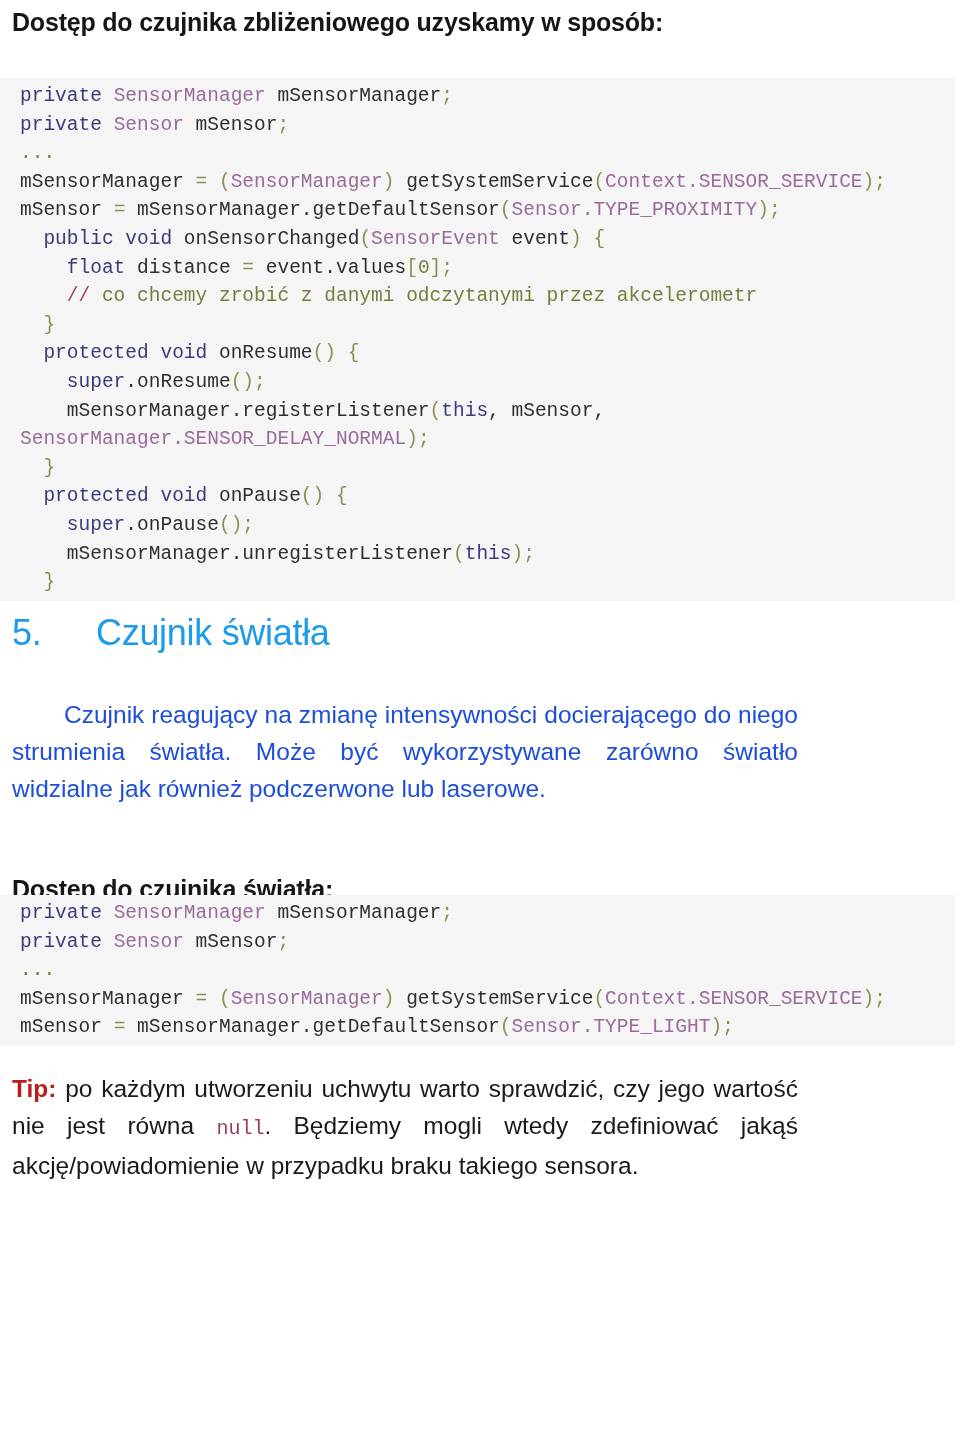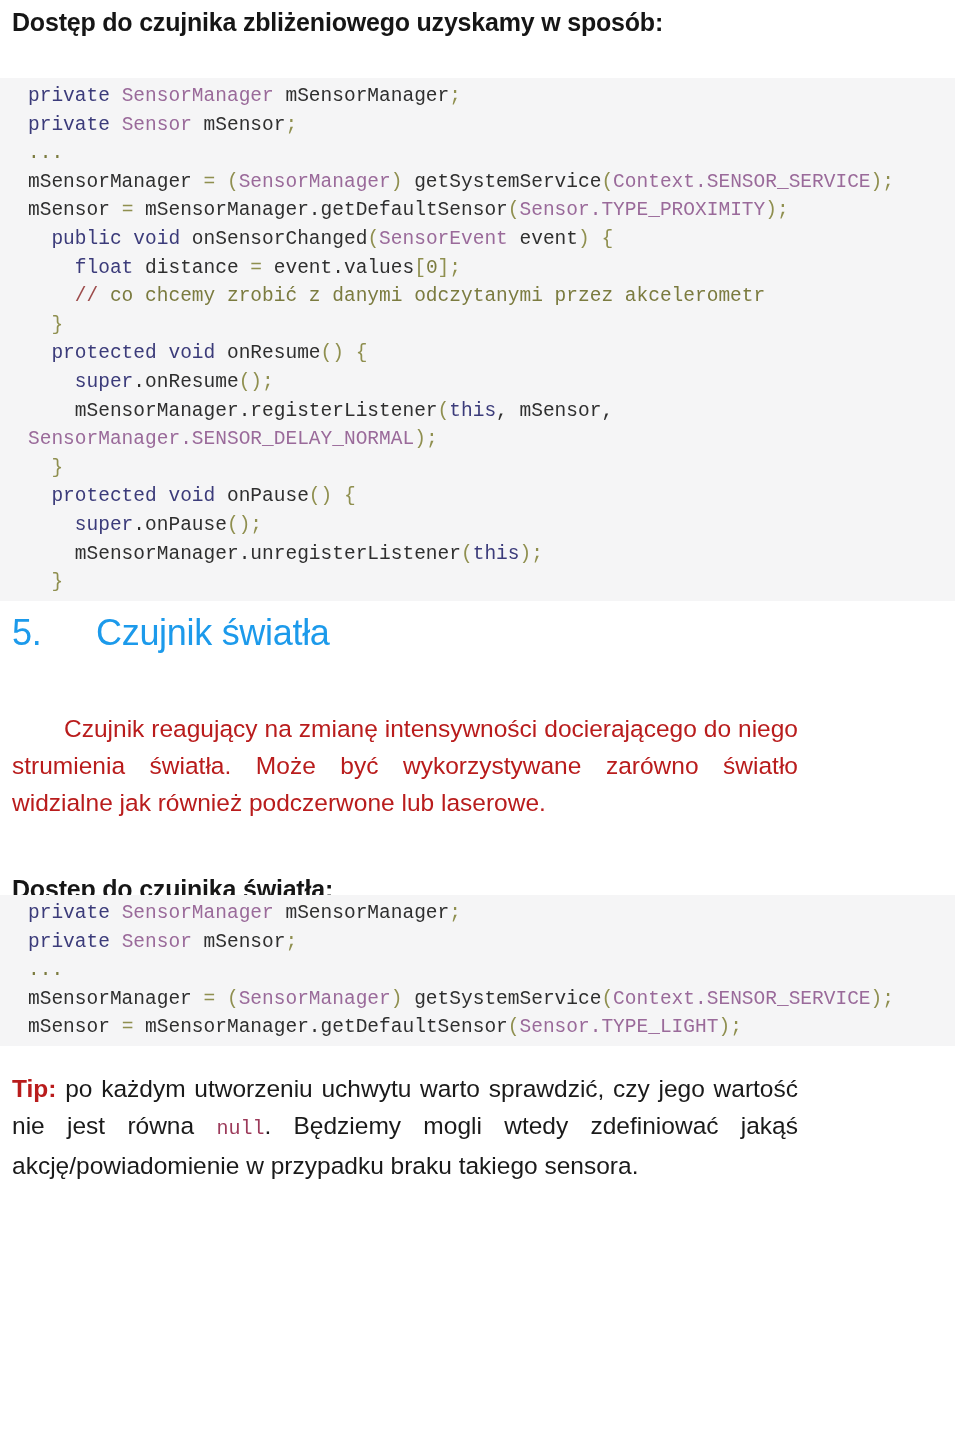--- a/index.html
+++ b/index.html
@@ -35,44 +35,43 @@
     color: #161616;
     font-family: "Liberation Sans", sans-serif;
   }
 
   .body-par {
     position: absolute;
     left: 12px;
     right: 10px;
     font-size: 24.5px;
     line-height: 37px;
-    color: #b91c1c;
+    color: #1d4ed8;
     text-align: justify;
     text-justify: inter-word;
     font-family: "Liberation Sans", sans-serif;
-    margin-top: 14px;
   }
   .body-par .indent { display: inline-block; width: 52px; }
 
   
   .code-block {
     position: absolute;
     left: 0px;
     width: 955px;
     background: #f5f5f6;
     font-family: "Liberation Mono", "DejaVu Sans Mono", monospace;
     font-size: 19.5px;
     line-height: 28.6px;
     color: #2f2f2f;
     white-space: pre;
     padding: 4px 0 4px 0;
   }
   .code-line {
     white-space: pre;
-    padding-left: 28px;
+    padding-left: 20px;
     height: 28.6px;
   }
 
   
   .kw   { color: #3b3b7a; }
   .typ  { color: #9a6a9a; }
   .pun  { color: #8f8f4f; }
   .cmt  { color: #7b7b3f; }
   .cmtd { color: #9c4a4a; }
   .num  { color: #7b7b3f; }

